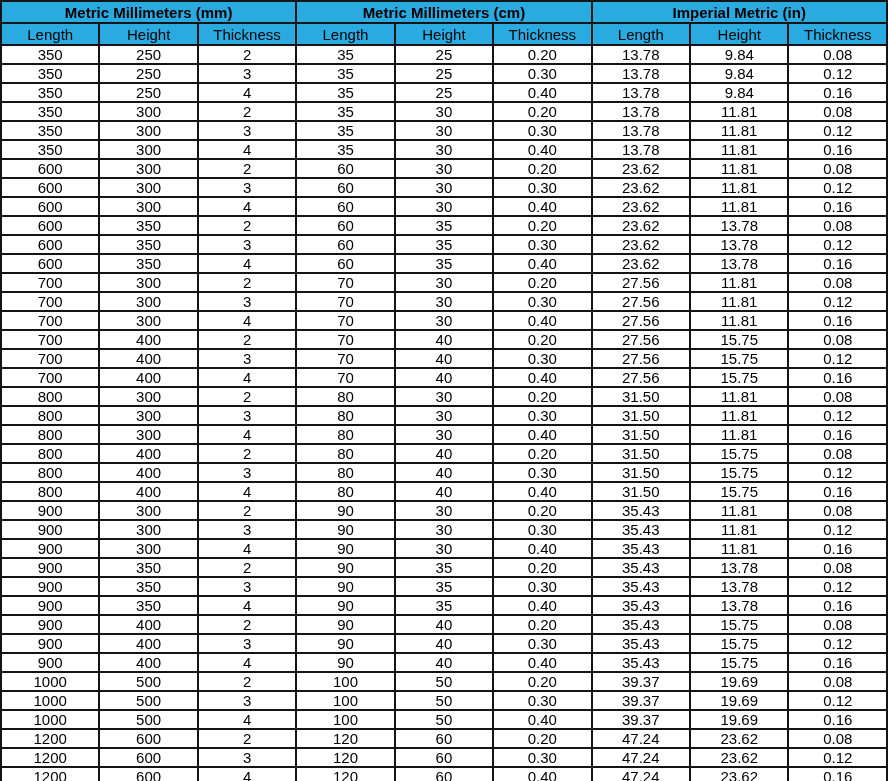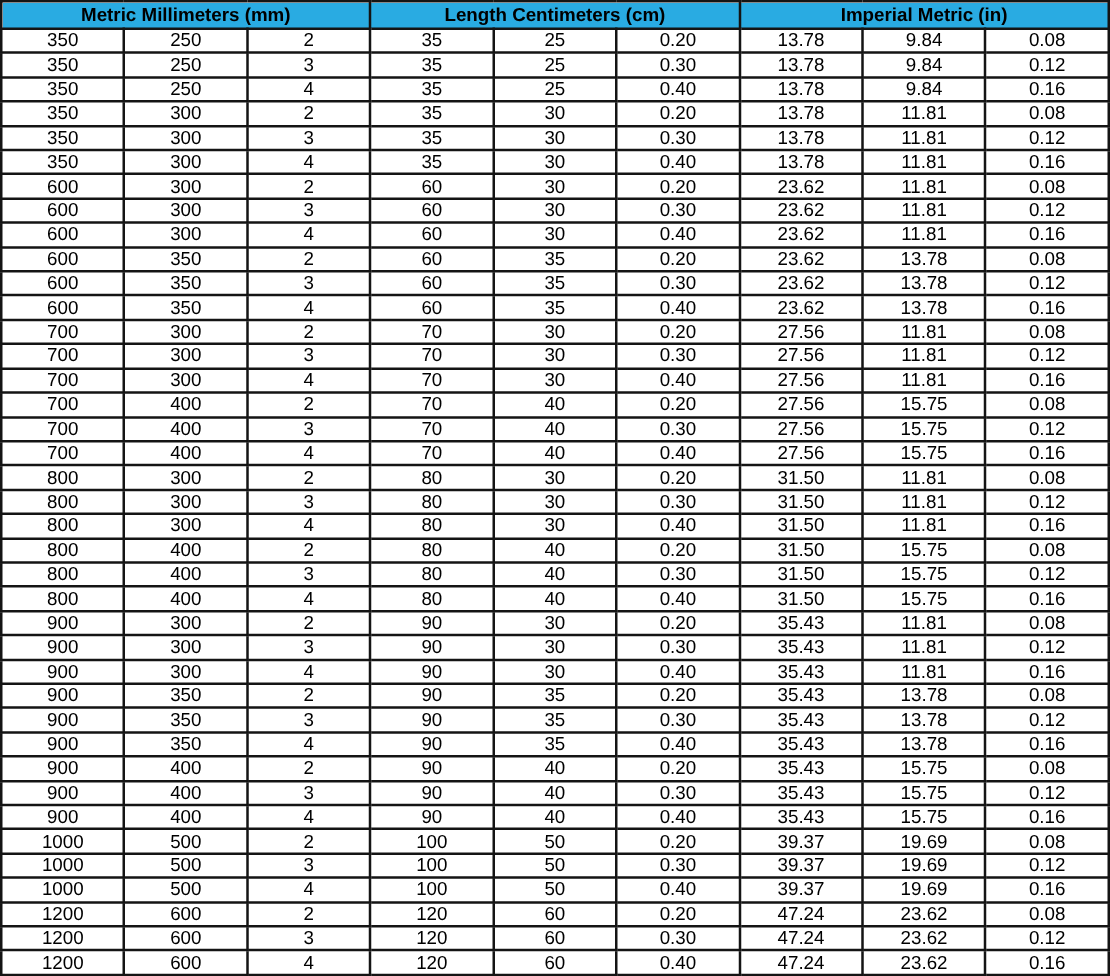--- a/index.html
+++ b/index.html
@@ -62,22 +62,33 @@
       <col style="width:11.11%">
         <col style="width:11.11%">
         <col style="width:11.11%">
       <col style="width:11.12%">
         <col style="width:11.11%">
         <col style="width:11.11%">
     </colgroup>
     <thead>
       <tr>
         <th class="group-header" colspan="3">Metric Millimeters (mm)</th>
-        <th class="group-header" colspan="3">Length Centimeters (cm)</th>
+        <th class="group-header" colspan="3">Metric Millimeters (cm)</th>
         <th class="group-header" colspan="3">Imperial Metric (in)</th>
+      </tr>
+      <tr>
+        <th class="sub-header">Length</th>
+        <th class="sub-header">Height</th>
+        <th class="sub-header">Thickness</th>
+        <th class="sub-header">Length</th>
+        <th class="sub-header">Height</th>
+        <th class="sub-header">Thickness</th>
+        <th class="sub-header">Length</th>
+        <th class="sub-header">Height</th>
+        <th class="sub-header">Thickness</th>
       </tr>
     </thead>
     <tbody>
         <tr>
           <td>350</td>
           <td>250</td>
           <td>2</td>
           <td>35</td>
           <td>25</td>
           <td>0.20</td>

